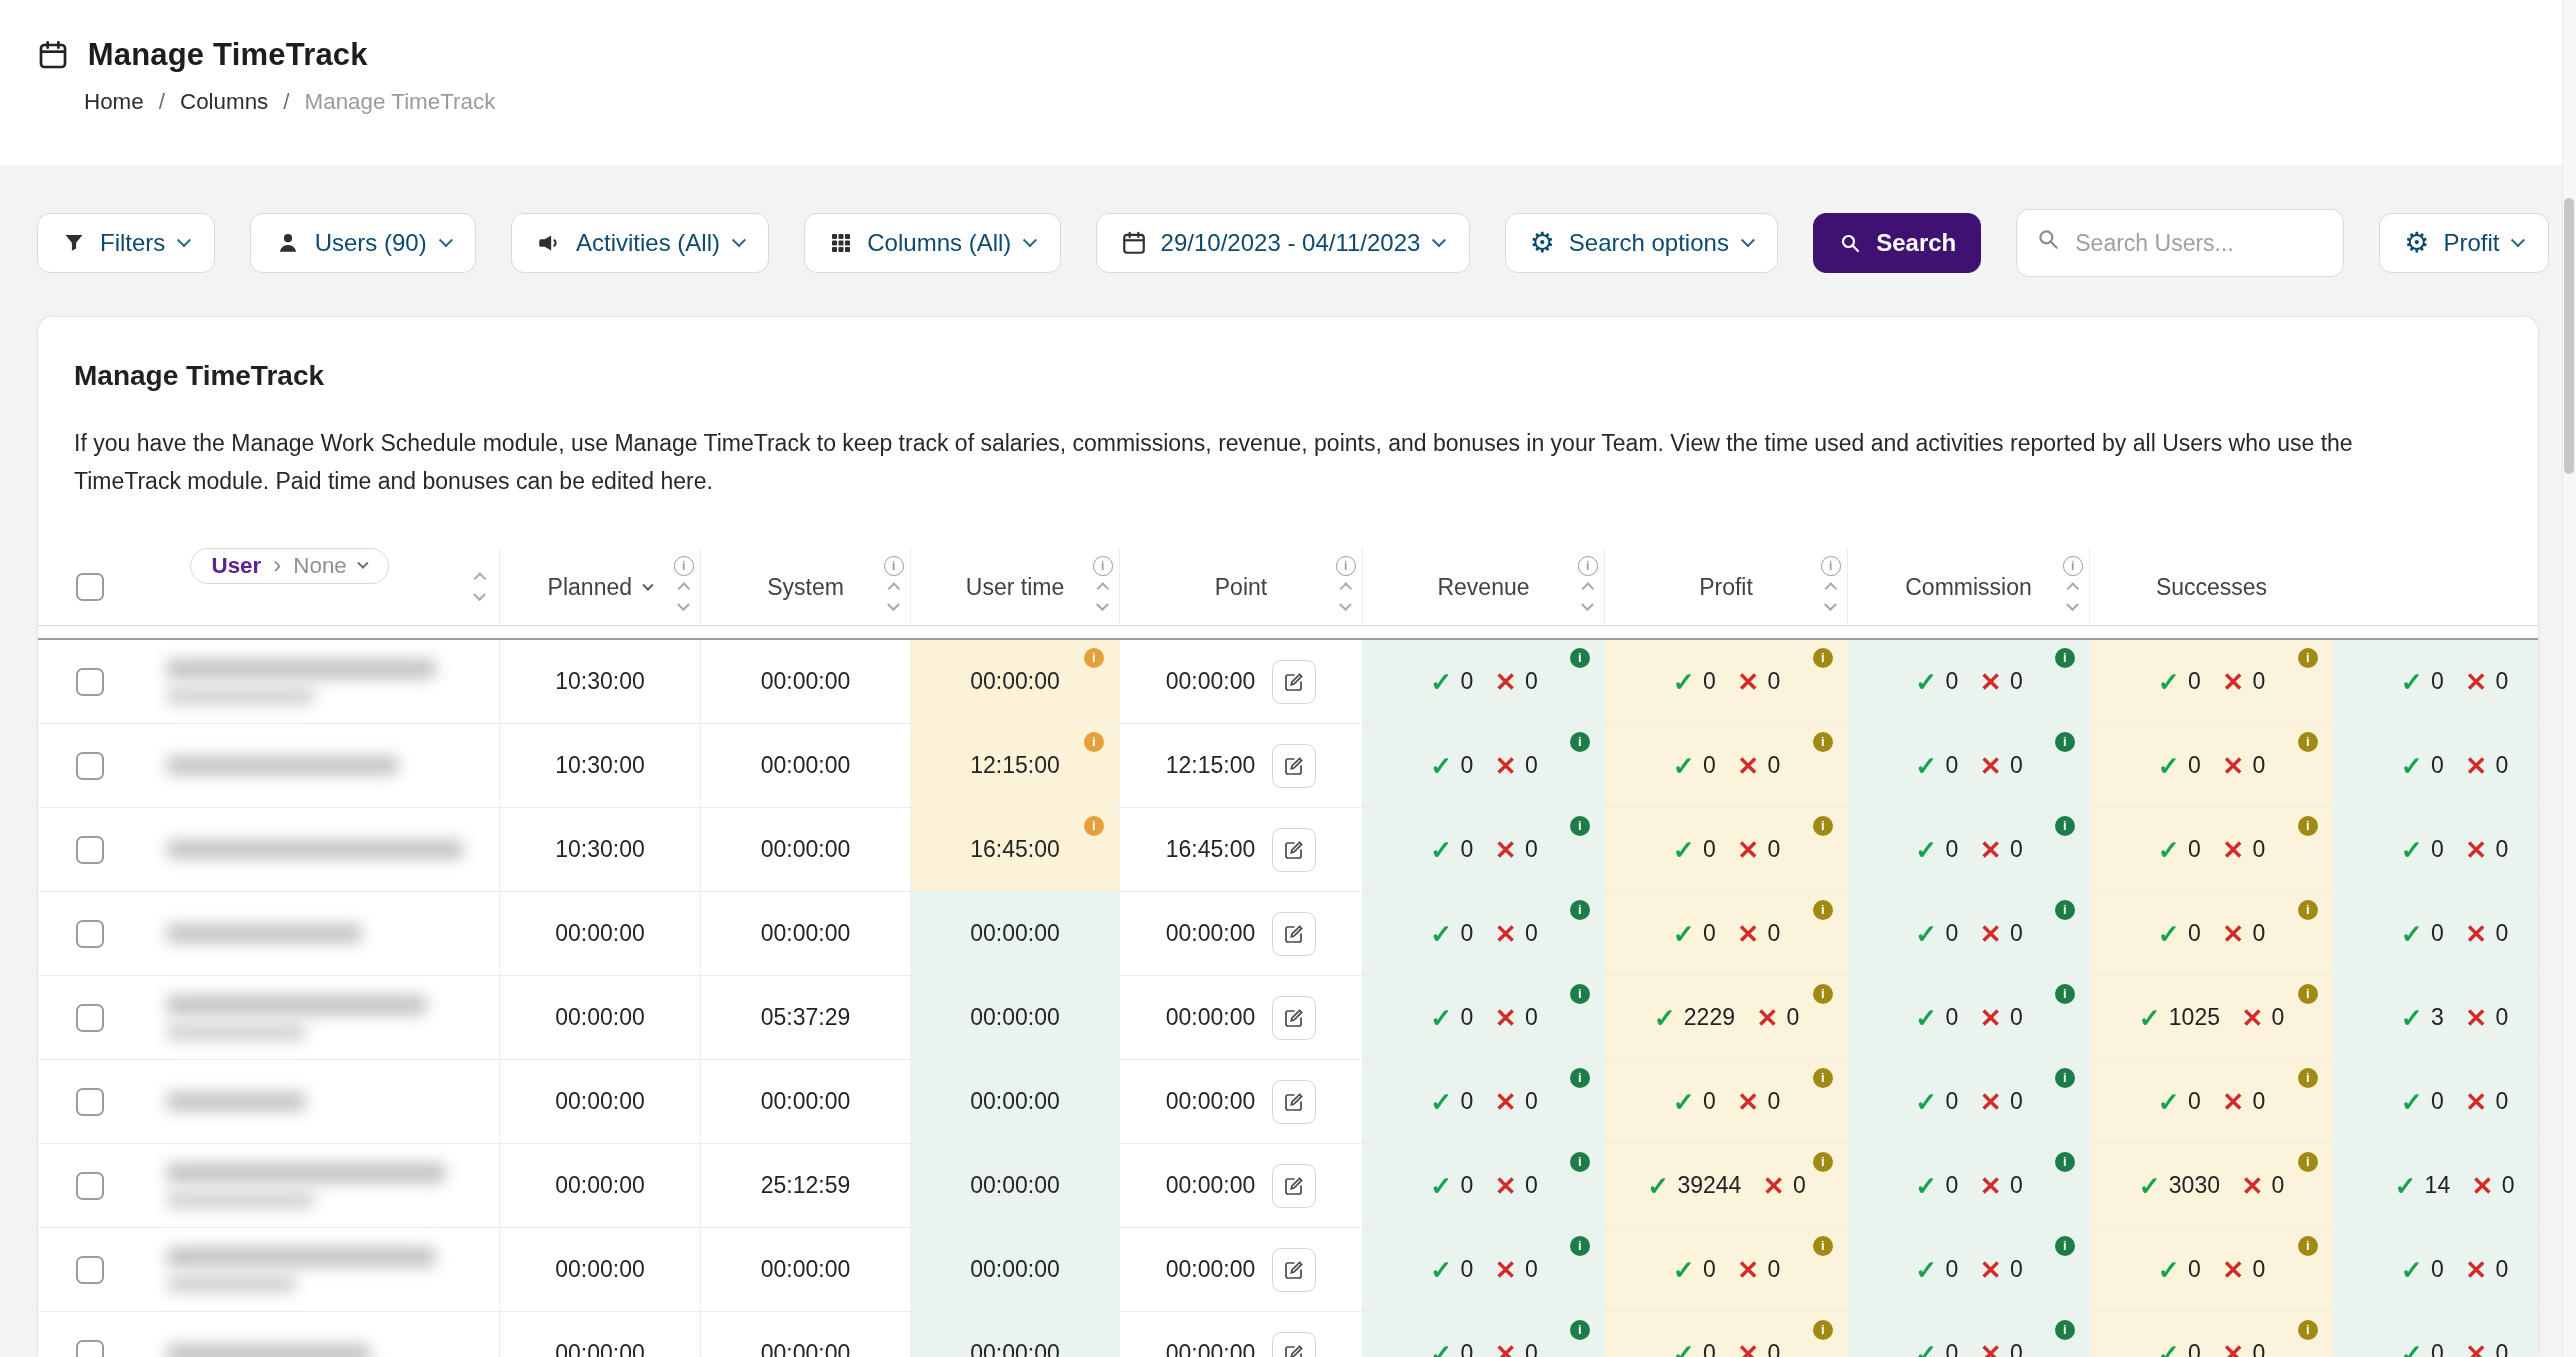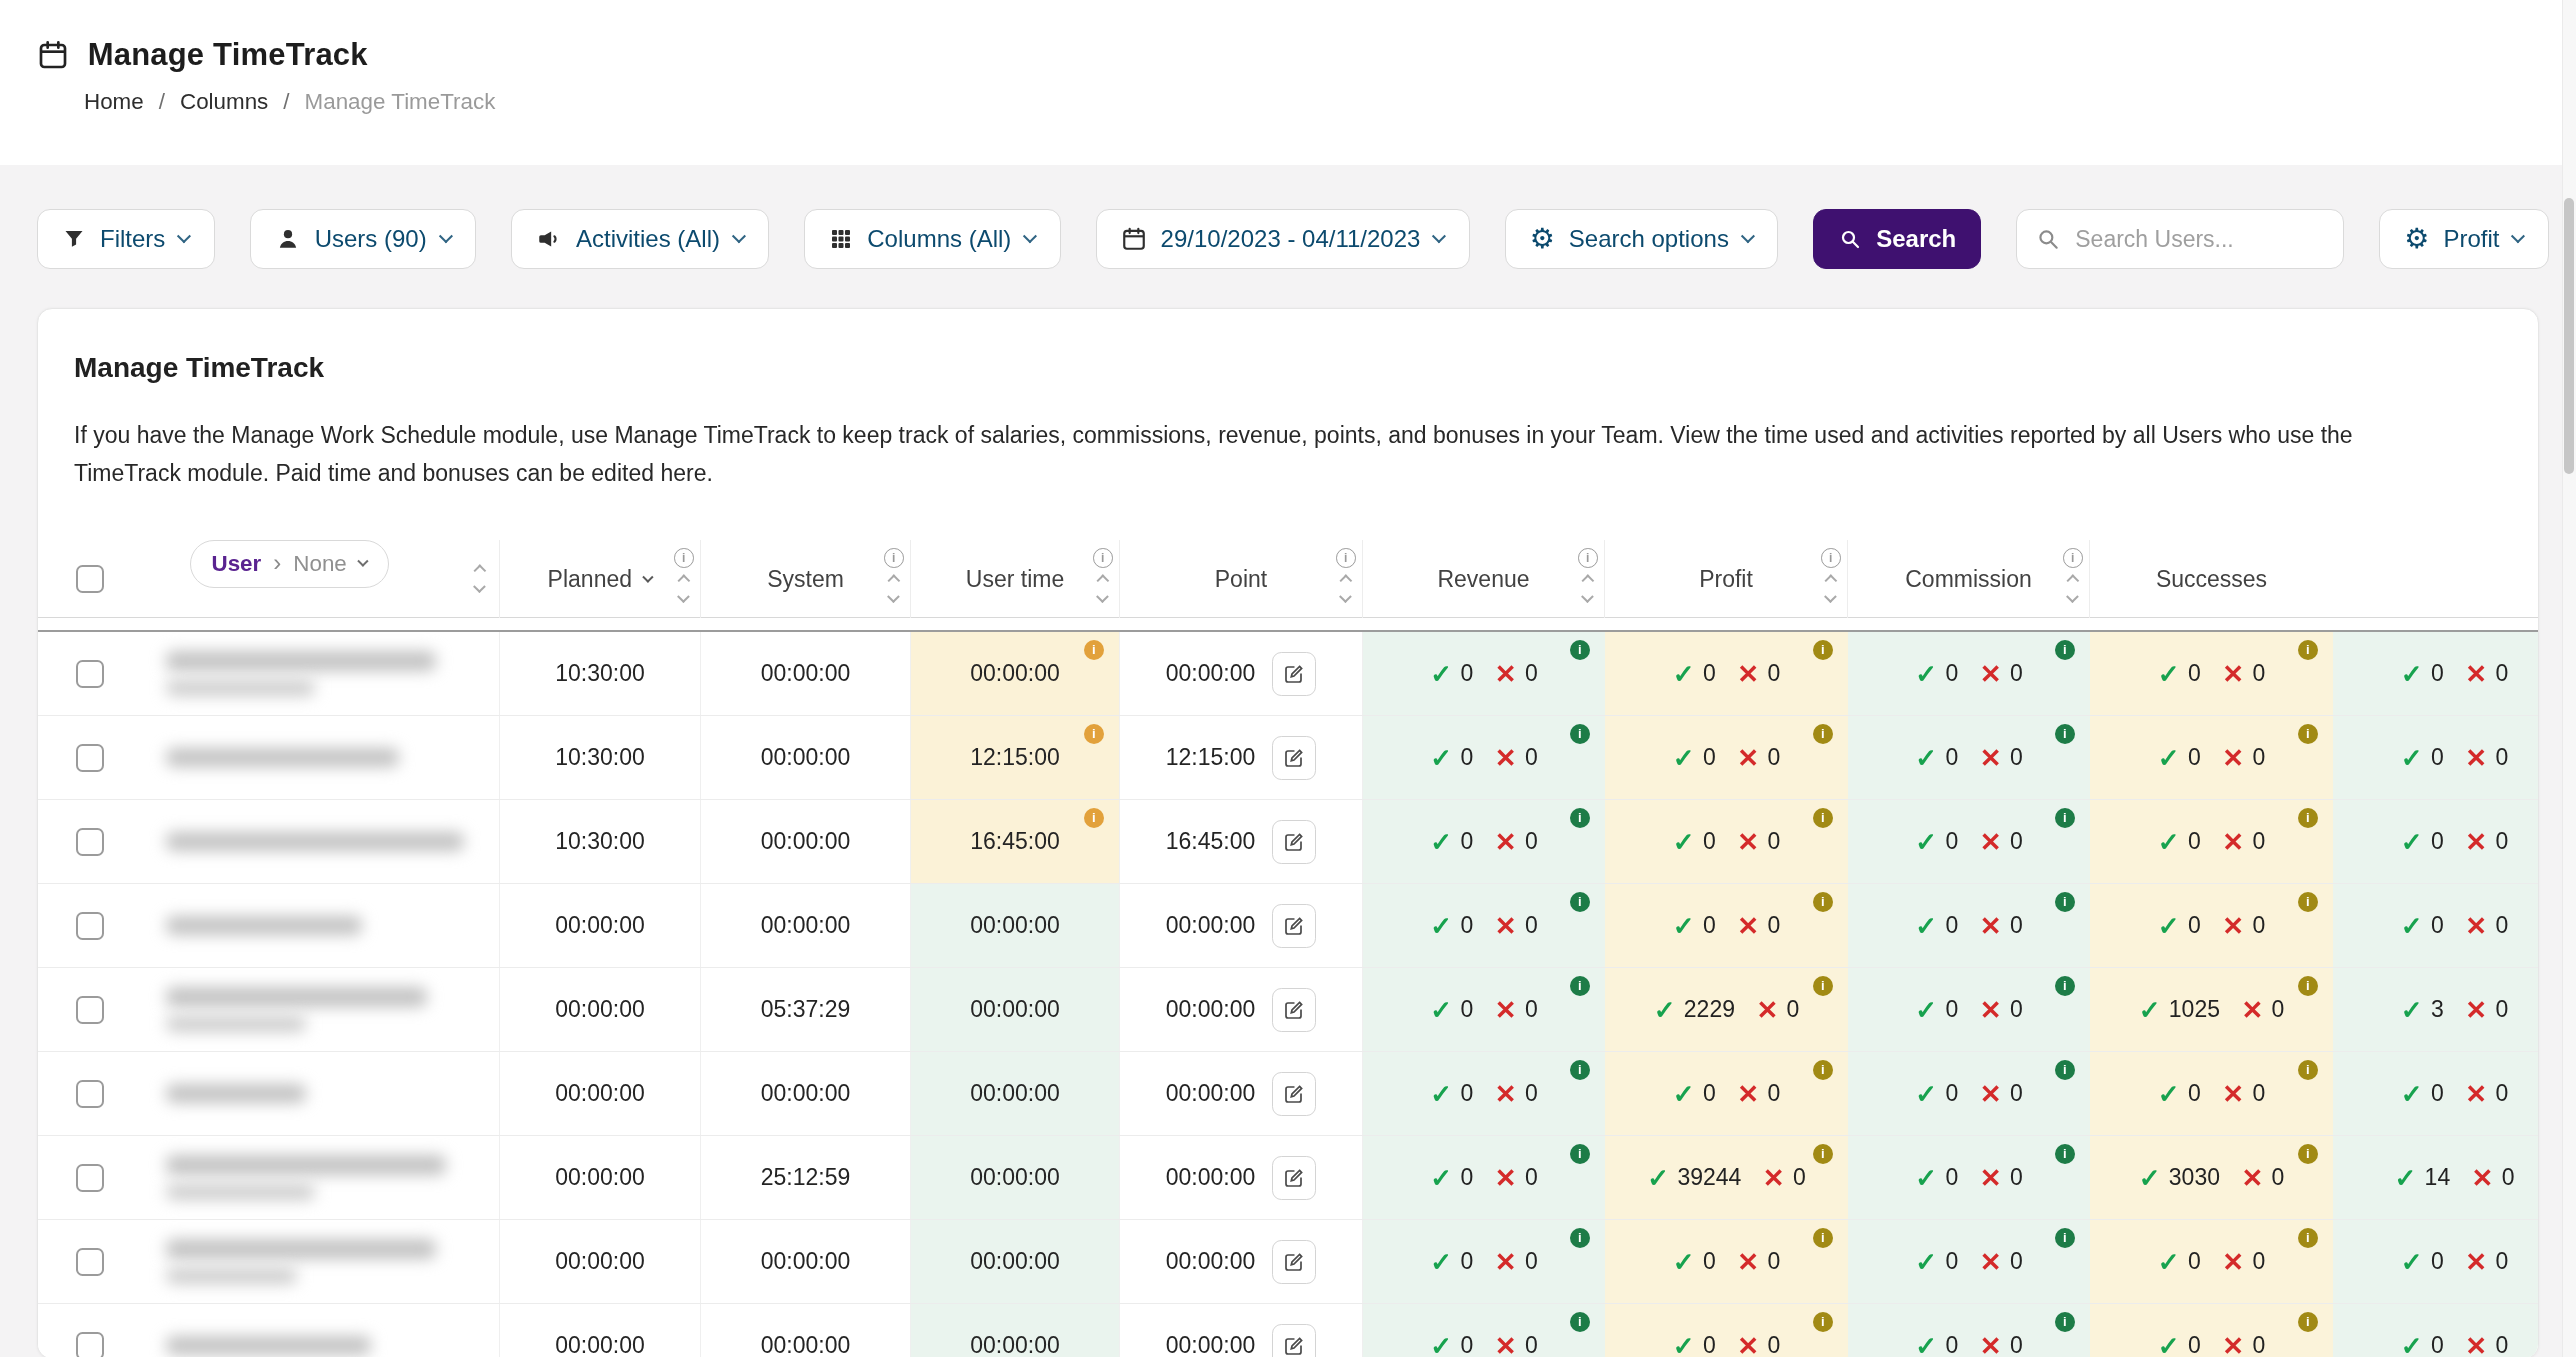--- a/index.html
+++ b/index.html
@@ -21,21 +21,21 @@
   .btn { height:60px; padding:0 24px; background:#fff; border:1.9px solid #dadada; border-radius:13px;
          display:inline-flex; align-items:center; gap:14px; font-size:24px; font-weight:500; color:#0c4a6e;
          font-family:inherit; cursor:pointer; white-space:nowrap; }
   .btn-primary { background:#3f1170; border-color:#3f1170; color:#fff; font-weight:600; }
   .gear { font-style:normal; font-size:28px; line-height:1; }
   .gear::before { content:"\2699"; }
   .chev { display:inline-block; width:10.3px; height:10.3px; border-left:2.8px solid currentColor; border-bottom:2.8px solid currentColor;
           transform:rotate(-45deg); margin-top:-5.6px; opacity:.85; }
   .right-tools { margin-left:auto; display:flex; align-items:center; gap:35px; }
   .search-wrap { position:relative; }
-  .search-input { width:328px; height:60px; border:1.9px solid #dadada; border-radius:13px; background:#fff;
+  .search-input { width:328px; height:68px; border:1.9px solid #dadada; border-radius:13px; background:#fff;
                   padding:0 18.7px 0 58px; font-size:23px; color:#333; font-family:inherit; }
   .search-input::placeholder { color:#9f9f9f; }
   .search-wrap .mag { position:absolute; left:18.7px; top:17px; }
 
   
   .card { margin:39px 37px 0 37px; background:#fff; border:0.9px solid #e6e6e6; border-radius:15px;
           height:1051px; overflow:hidden; box-shadow:0 0.9px 2.8px rgba(0,0,0,.05); }
   .card-title { margin:43px 0 0 36px; font-size:28px; font-weight:600; color:#212121; }
   .card-desc { margin:32px 37px 0 36px; max-width:2388px; font-size:23px; line-height:38px; color:#282828; }
 
@@ -52,21 +52,21 @@
   .hinfo { width:19.6px; height:19.6px; border-radius:50%; border:1.9px solid #9a9a9a; color:#9a9a9a;
            font-style:normal; font-size:12px; font-weight:700; display:flex; align-items:center; justify-content:center; }
   .hinfo::before { content:"i"; }
   .sort { display:flex; flex-direction:column; gap:6.5px; cursor:pointer; }
   .sort i { display:block; width:9.3px; height:9.3px; border-left:2.3px solid #a9a9a9; border-bottom:2.3px solid #a9a9a9; }
   .sort .s-up { transform:rotate(135deg); }
   .sort .s-down { transform:rotate(-45deg); }
   .abs-mid { position:absolute; right:15px; top:50%; margin-top:-13px; }
 
   .th.c-user { justify-content:flex-start; }
-  .user-pill { margin-left:24px; height:48px; padding:0 20.5px; background:#fff; border:1.9px solid #d9d9d9;
+  .user-pill { margin-left:24px; height:36px; padding:0 20.5px; background:#fff; border:1.9px solid #d9d9d9;
                border-radius:24px; display:inline-flex; align-items:center; gap:12px; font-size:22.4px;
                font-family:inherit; cursor:pointer; }
   .pill-user { color:#5a2390; font-weight:600; }
   .gt { font-style:normal; color:#8a8a8a; font-size:24px; line-height:1; margin-top:-2.8px; }
   .gt::before { content:"\203A"; }
   .pill-none { color:#909090; }
   .pill-chev { width:8.4px; height:8.4px; border-width:2.3px; color:#555; }
 
   .thead-gap { height:12px; }
   .tbody { border-top:2.8px solid #9c9c9c; }

